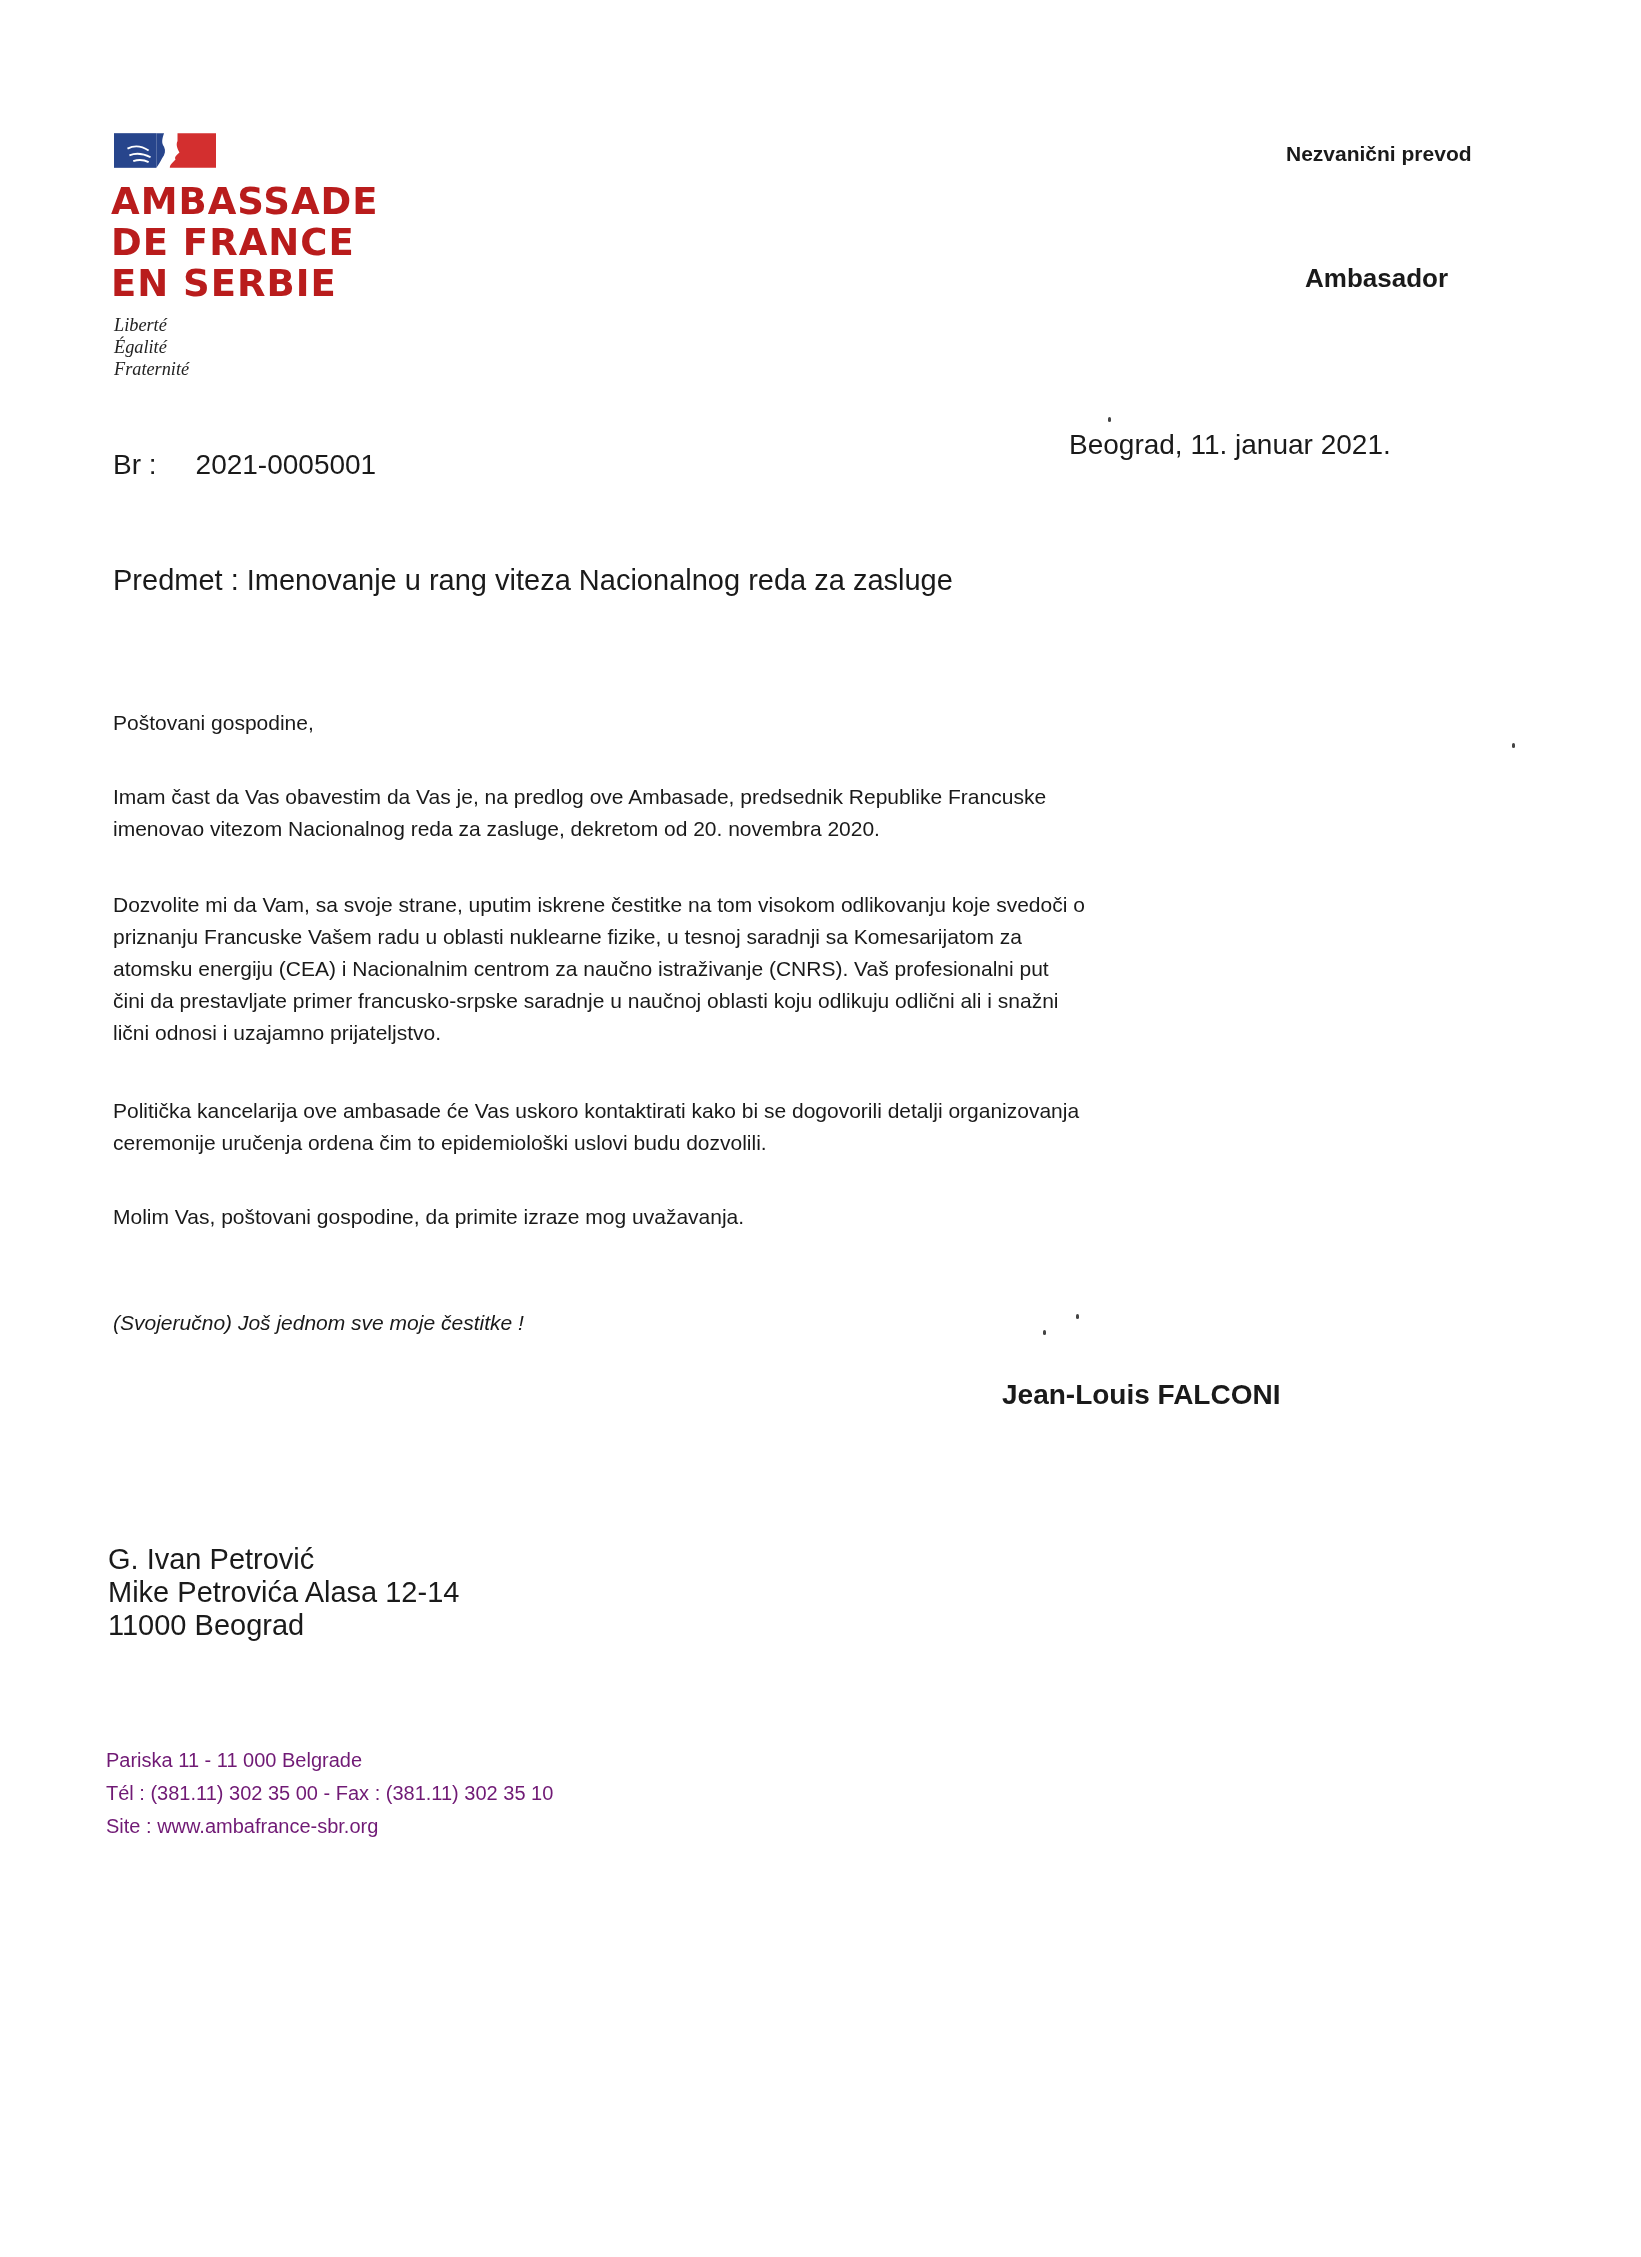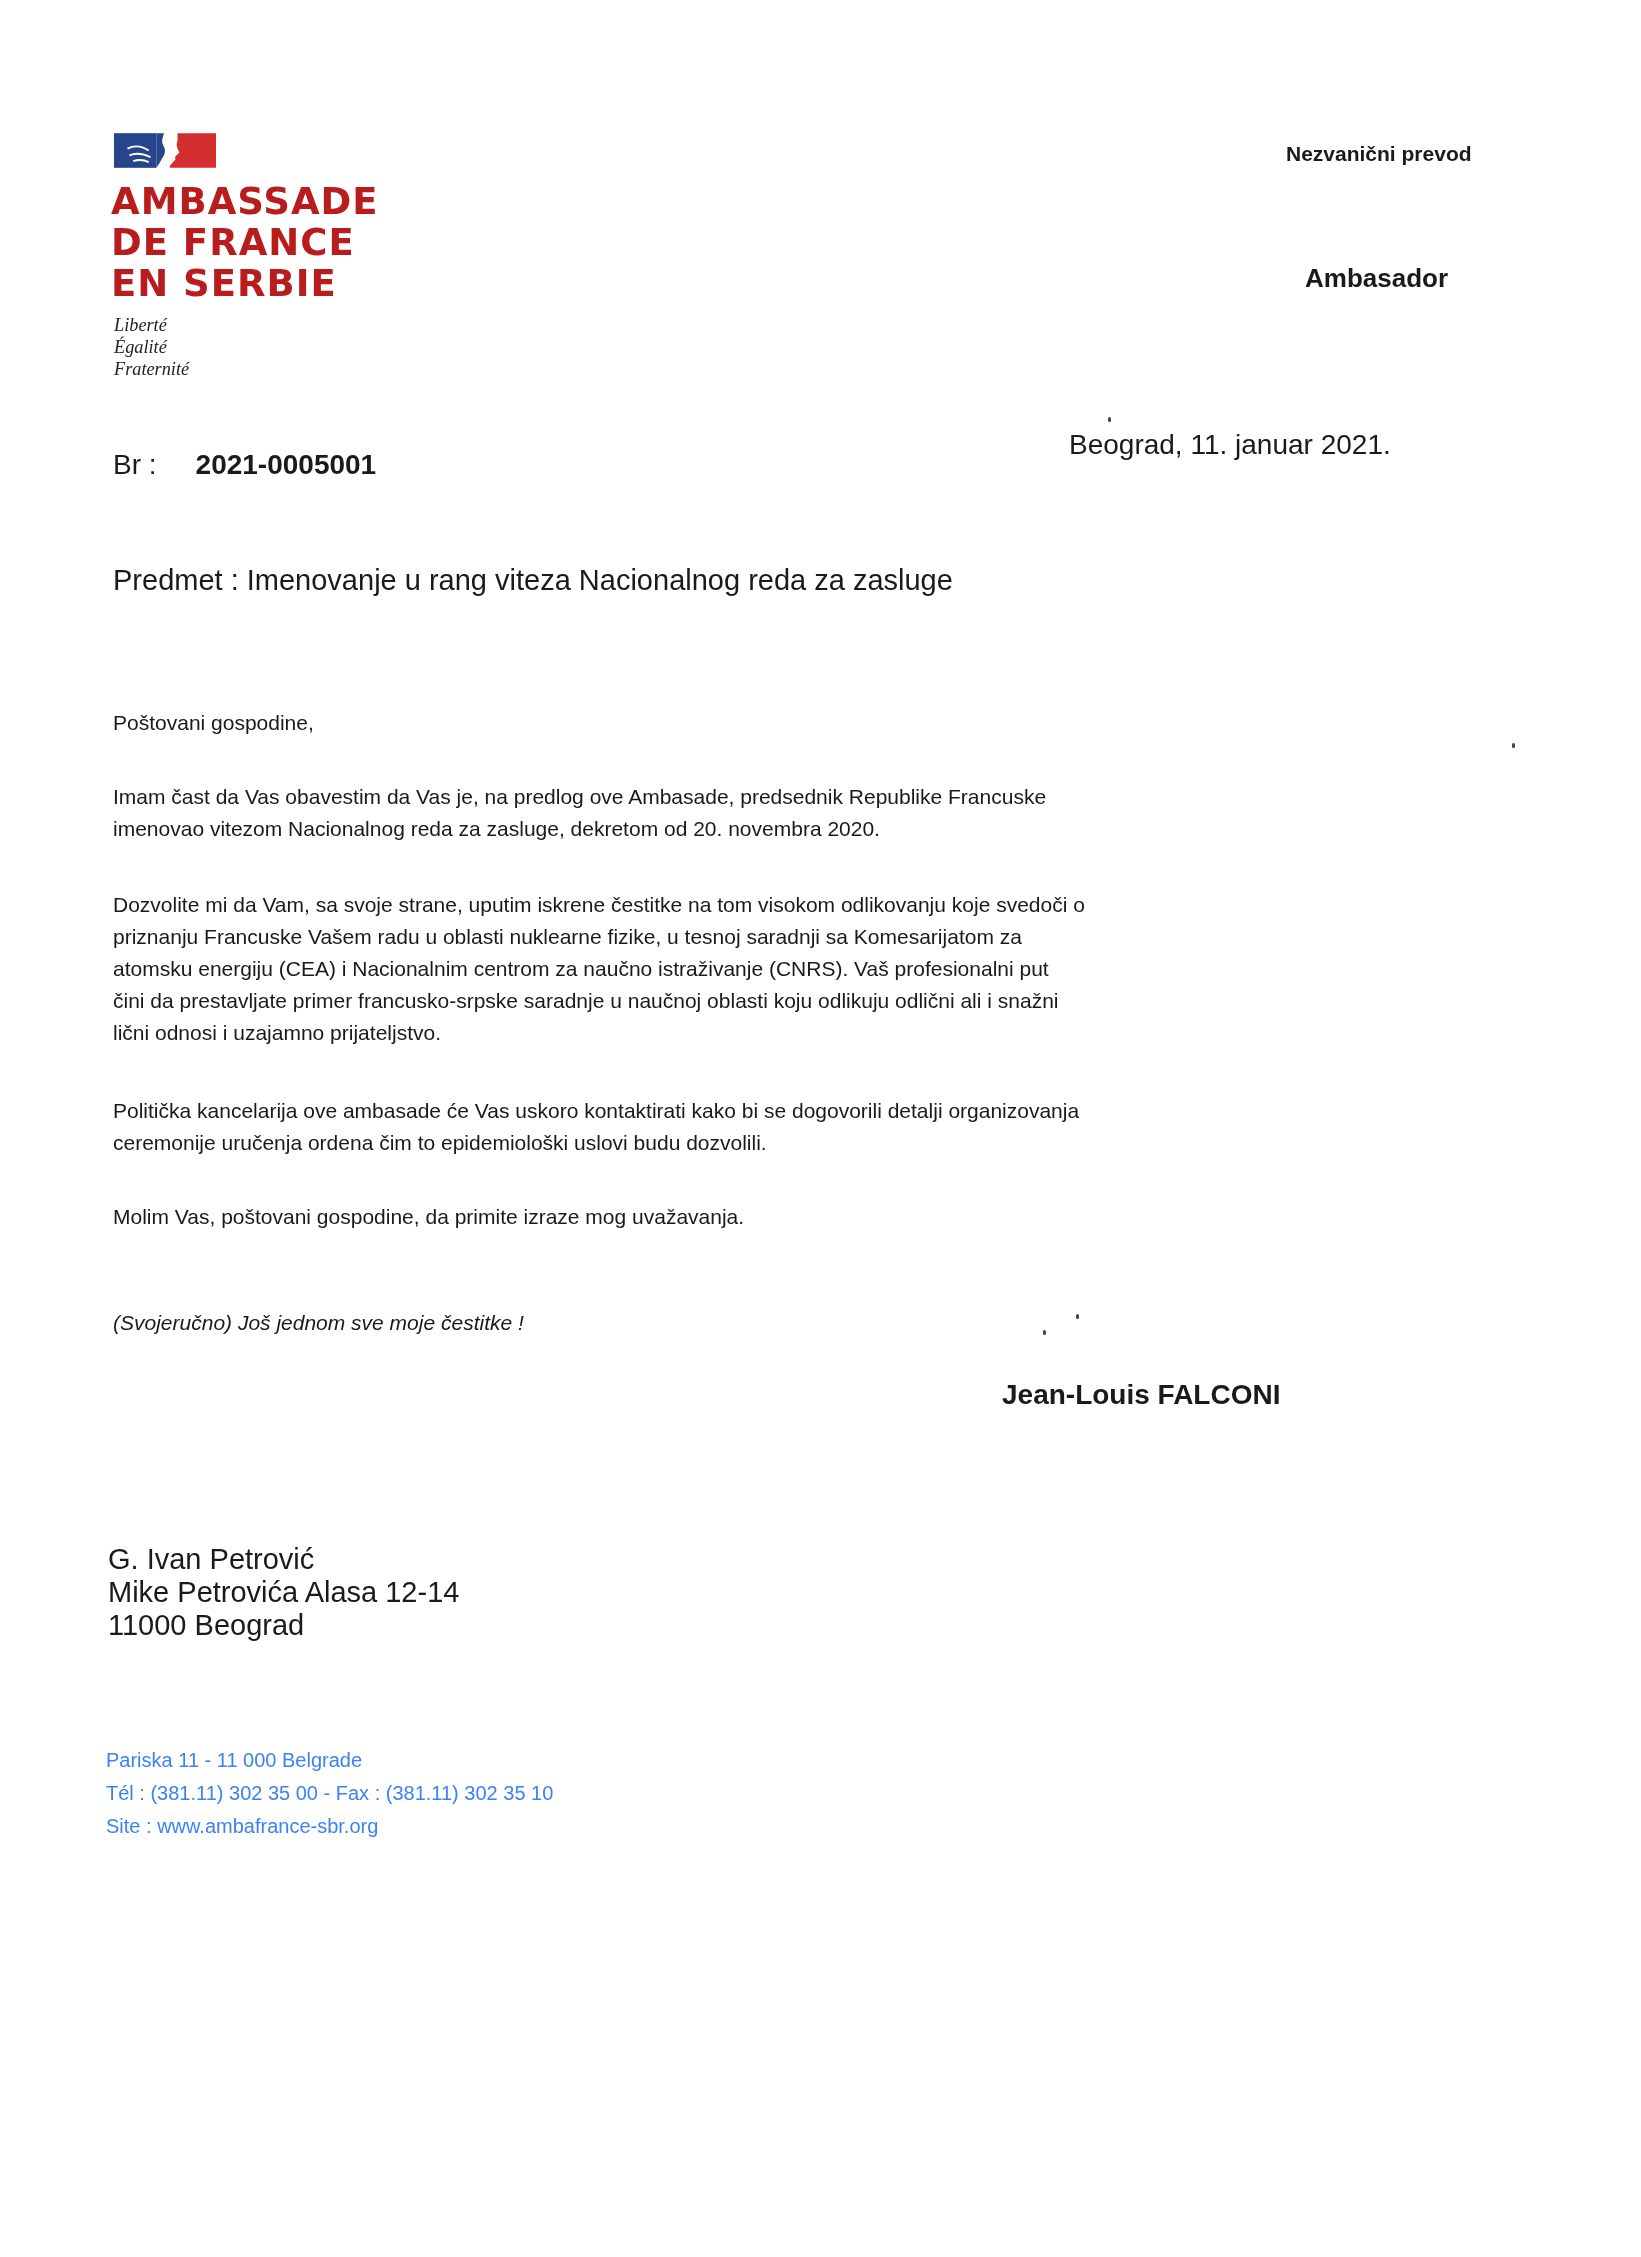--- a/index.html
+++ b/index.html
@@ -11,41 +11,41 @@
   .flag { position: absolute; left: 114px; top: 131px; width: 102px; height: 39px; }
   .emb-name { position: absolute; left: 111px; top: 181px; font-family: "DejaVu Sans", sans-serif;
               font-weight: bold; font-size: 37px; line-height: 41px; letter-spacing: 1px; color: #b91c1c; }
   .motto { position: absolute; left: 114px; top: 314px; font-family: "Liberation Serif", serif;
            font-style: italic; font-size: 18.3px; line-height: 22px; color: #222; }
 
   .unofficial { left: 1286px; top: 142px; font-size: 21px; font-weight: bold; }
   .ambasador { left: 1305px; top: 263px; font-size: 26px; font-weight: bold; }
 
   .ref { left: 113px; top: 449px; font-size: 28px; }
-  .ref .num { margin-left: 39px; font-weight: bold; }
+  .ref .num { margin-left: 39px; }
   .date { left: 1069px; top: 429px; font-size: 28px; }
 
   .subject { left: 113px; top: 564px; font-size: 29px; }
 
   .body-block { position: absolute; left: 113px; width: 1390px; font-size: 21px; line-height: 32px; }
   .body-block p { margin: 0; white-space: pre-line; }
 
   .p-salutation { top: 707px; }
   .p1 { top: 781px; }
   .p2 { top: 889px; }
   .p3 { top: 1095px; }
   .p4 { top: 1201px; }
   .p5 { top: 1307px; font-style: italic; }
 
   .signatory { left: 1002px; top: 1379px; font-size: 28px; font-weight: bold; }
 
   .addressee { position: absolute; left: 108px; top: 1543px; font-size: 29px; line-height: 33px; }
   .addressee div { white-space: nowrap; }
 
-  .footer { position: absolute; left: 106px; top: 1744px; font-size: 20px; line-height: 33px; color: #3b82f6; }
+  .footer { position: absolute; left: 106px; top: 1744px; font-size: 20px; line-height: 33px; color: #701a75; }
   .footer div { white-space: nowrap; }
 
   .speck { position: absolute; width: 2.9px; height: 4.8px; background: #444; border-radius: 1.9px; }
 </style>
 </head>
 <body>
 
 <svg class="flag" viewBox="0 0 106 40">
   <rect x="0" y="2" width="44" height="36" fill="#27458c"></rect>
   <path d="M44 2 L52 2 C50 8 49 12 52 16 C54 20 53 24 50 28 C48 32 46 35 44 38 Z" fill="#27458c"></path>

